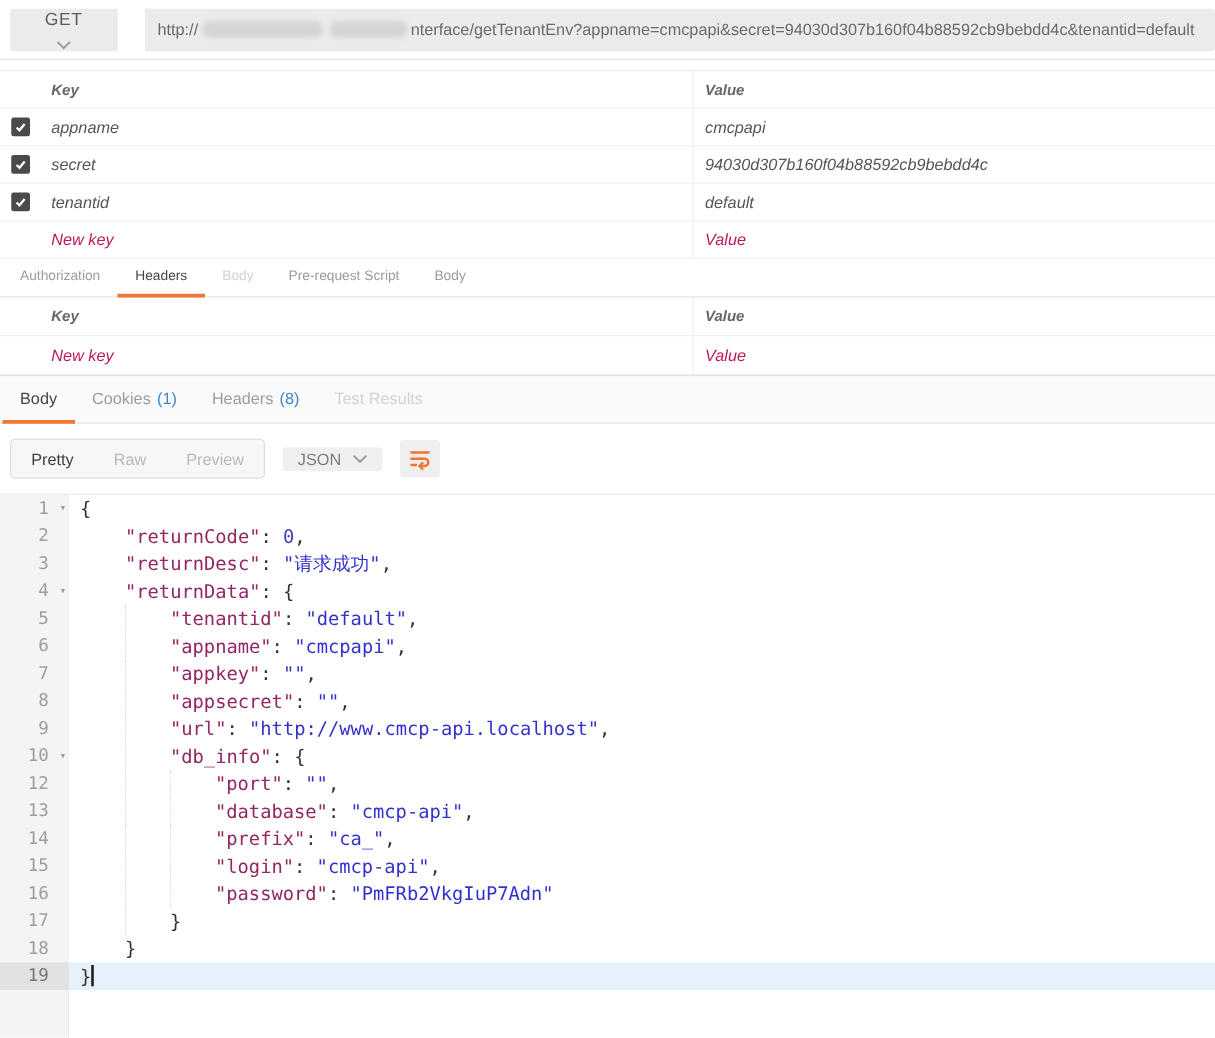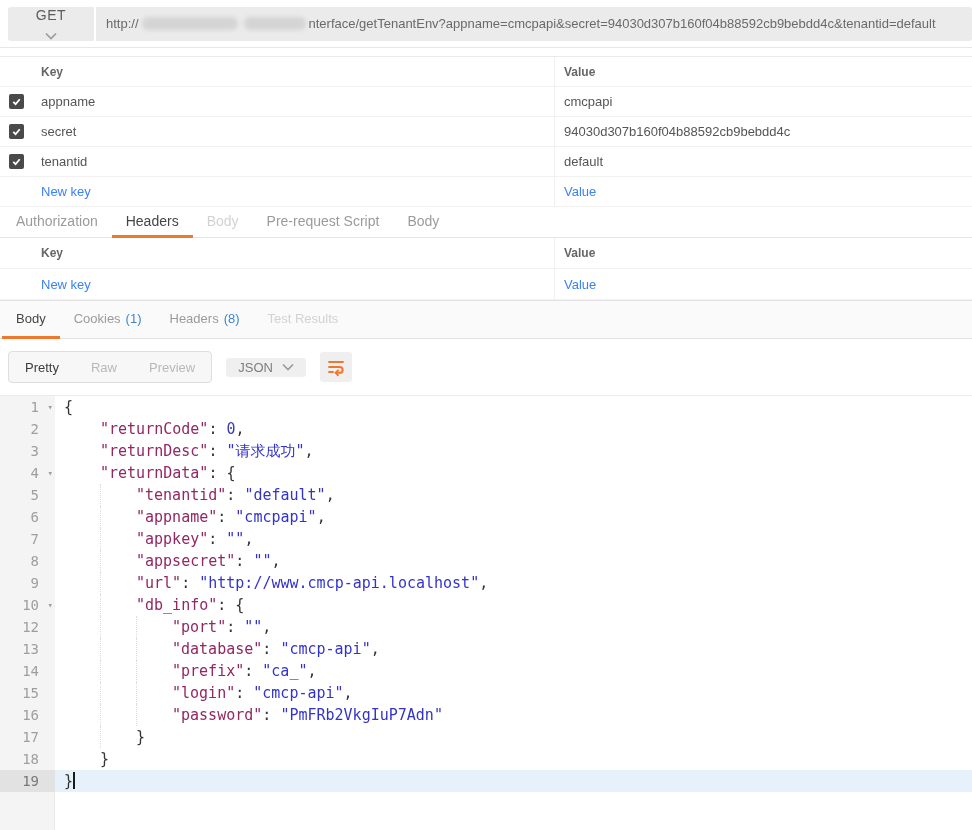--- a/index.html
+++ b/index.html
@@ -9,43 +9,43 @@
   
   .topbar { height:48px; display:flex; align-items:center; padding:0 0 0 8px;
     border-bottom:1px solid #e7e7e7; background:#fff; }
   .method-select { width:88px; height:34px; background:#ebebeb; border-radius:3px 0 0 3px;
     display:flex; align-items:center; justify-content:center; gap:9px; cursor:pointer;
     border-right:2px solid #fff;flex-direction:column; }
   .method-select .mlabel { font-size:14px; color:#5c5c5c; letter-spacing:.5px; }
   .chev { width:12px; height:8px; }
   .url-field { flex:1; height:34px; background:#ebebeb; border-radius:0 3px 3px 0;
     display:flex; align-items:center; padding:0 10px; font-size:13px; color:#6a6a6a;
-    white-space:nowrap; overflow:hidden; }
+    white-space:nowrap; overflow:hidden;margin-left:20px; }
   .redact { display:inline-block; height:13px; border-radius:6px; background:#d4d4d4;
     filter:blur(2px); margin:0 3px; vertical-align:middle; flex:none; }
   .r1 { width:96px; } .r2 { width:62px; }
 
   
-  .kvtable { margin-top:8px; border-top:1px solid #eaeaea; }
+  .kvtable { margin-top:8px; border-top:1px solid #eaeaea;font-style:italic; }
   .trow { display:flex; height:30px; align-items:center; border-bottom:1px solid #f1f1f1;
     font-size:13px; color:#555; }
   .trow.head { font-size:12px; font-weight:bold; color:#666; }
   .ccol { width:33px; flex:none; display:flex; justify-content:center; }
   .kcol { width:522px; flex:none; padding-left:8px; border-right:1px solid #f0f0f0;
     height:100%; display:flex; align-items:center; }
   .vcol { flex:1; padding-left:9px; height:100%; display:flex; align-items:center; }
-  .ph { color:#3b82f6; }
+  .ph { color:#be185d; }
   .checkbox { width:15px; height:15px; background:#4a4a4a; border-radius:2px;
     display:flex; align-items:center; justify-content:center; cursor:pointer; }
   .kvtable.noborder-top { margin-top:0; border-top:none; }
 
   
   .tabbar { display:flex; align-items:stretch; border-bottom:1px solid #e6e6e6;
     padding-left:0; height:31px; }
-  .tab { display:flex; align-items:center; padding:0 14px; font-size:14px; color:#9b9b9b;
+  .tab { display:flex; align-items:center; padding:0 14px; font-size:11px; color:#9b9b9b;
     cursor:pointer; border-bottom:3px solid transparent; margin-bottom:-1px; }
   .tab.active { color:#454545; border-bottom-color:#F0772E; }
   .tab.disabled { color:#d2d2d2; }
 
   .resp-tabbar { height:39px; background:#fafafa; border-top:1px solid #e3e3e3;
     border-bottom:1px solid #e3e3e3; display:flex; align-items:stretch; }
   .resp-tabbar .tab { font-size:13px; }
   .resp-tabbar .tab .cnt { color:#3f87c9; margin-left:5px; }
   .resp-tabbar .tab.active { color:#454545; }
 

